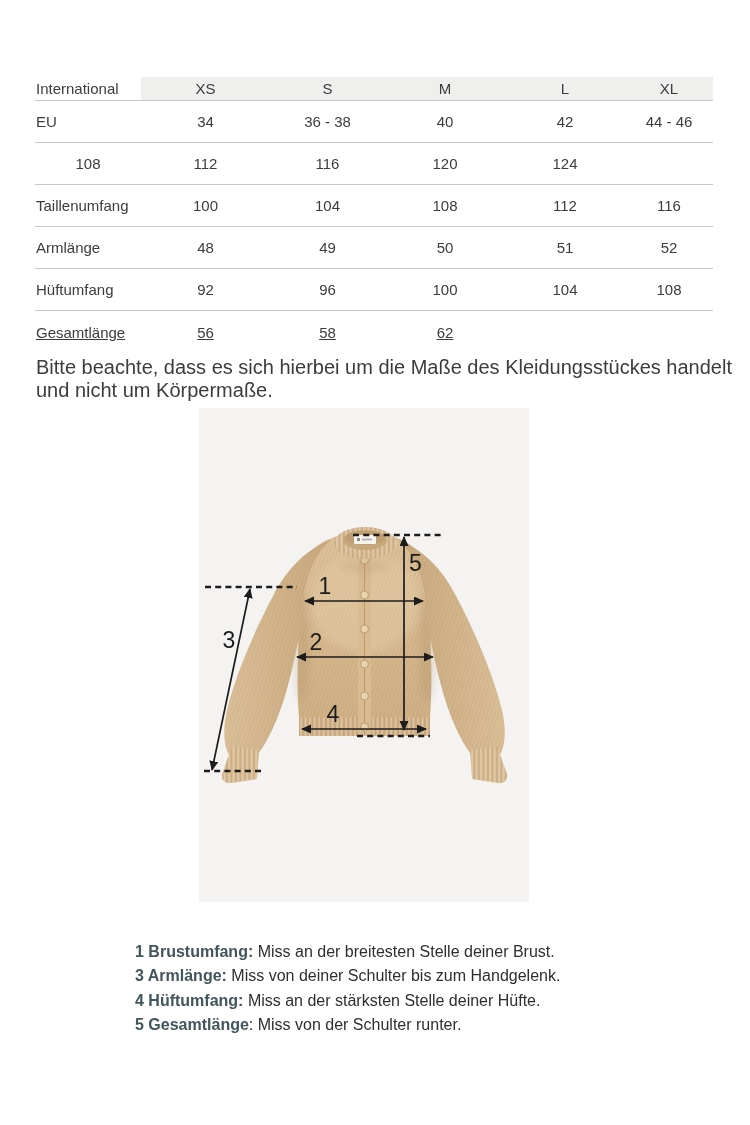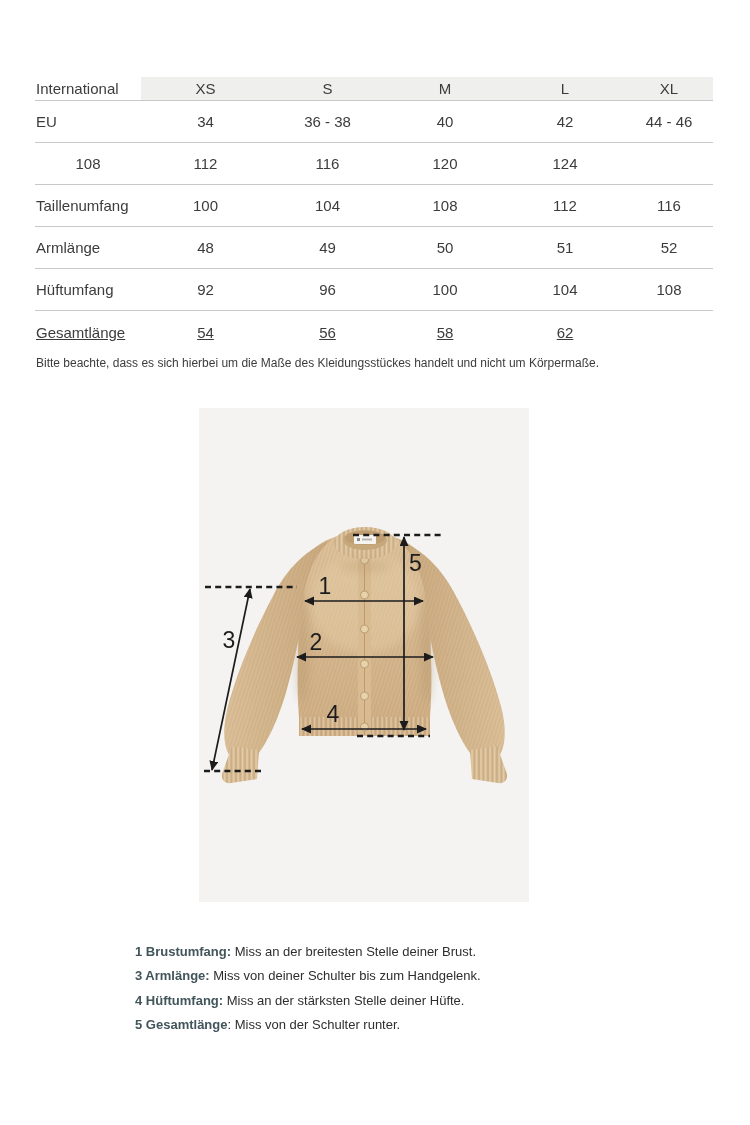--- a/index.html
+++ b/index.html
@@ -17,33 +17,33 @@
   .t-row{display:grid;grid-template-columns:106px 129px 115px 120px 120px 88px;
     height:42px;border-bottom:1px solid var(--divider);}
   .t-row.head{height:24px;}
   .t-row:last-child{border-bottom:none;text-decoration:underline;}
   .cell{display:flex;align-items:center;height:100%;}
   .cell.label{justify-content:flex-start;padding-left:1px;}
   .cell.value{justify-content:center;text-align:right;}
   .t-row.head .cell.value{background:var(--header_band);}
 
   
-  .note{position:absolute;left:36px;top:356px;width:700px;font-size:12px;color:var(--ink);}
+  .note{position:absolute;left:36px;top:356px;width:700px;font-size:20px;color:var(--ink);}
 
   
   .figure{position:absolute;left:199px;top:408px;width:330px;height:494px;background:var(--figure_bg);}
   .figure svg{display:block;}
   .knit-rib{fill:var(--knit_rib);}
   .anno{stroke:var(--annotation);fill:none;stroke-width:1.7px;}
   .anno .dash{stroke-width:2.3px;stroke-dasharray:6 4.2;}
   .anno-fill{fill:var(--annotation);}
   .marker-label{fill:var(--annotation);font-size:23px;font-family:"Liberation Sans",sans-serif;}
 
   
-  .legend{position:absolute;left:135px;top:940px;font-size:13px;line-height:24.3px;color:var(--legend_text);}
+  .legend{position:absolute;left:135px;top:940px;font-size:16px;line-height:24.3px;color:var(--legend_text);}
   .legend-line span{white-space:pre-wrap;}
   .legend .term{font-weight:bold;color:var(--accent);}
 </style>
 </head>
 <body>
 
 <div class="size-table">
   <div class="t-row head">
     <div class="cell label">International</div>
     <div class="cell value">XS</div>
@@ -87,21 +87,20 @@
   <div class="t-row">
     <div class="cell label">Hüftumfang</div>
     <div class="cell value">92</div>
     <div class="cell value">96</div>
     <div class="cell value">100</div>
     <div class="cell value">104</div>
     <div class="cell value">108</div>
   </div>
   <div class="t-row">
     <div class="cell label">Gesamtlänge</div>
-    <div class="cell value">54</div>
     <div class="cell value">56</div>
     <div class="cell value">58</div>
     <div class="cell value">62</div>
   </div>
 </div>
 
 <div class="note">Bitte beachte, dass es sich hierbei um die Maße des Kleidungsstückes handelt und nicht um Körpermaße.</div>
 
 <div class="figure">
   <svg viewBox="0 0 330 494" width="330" height="494">

